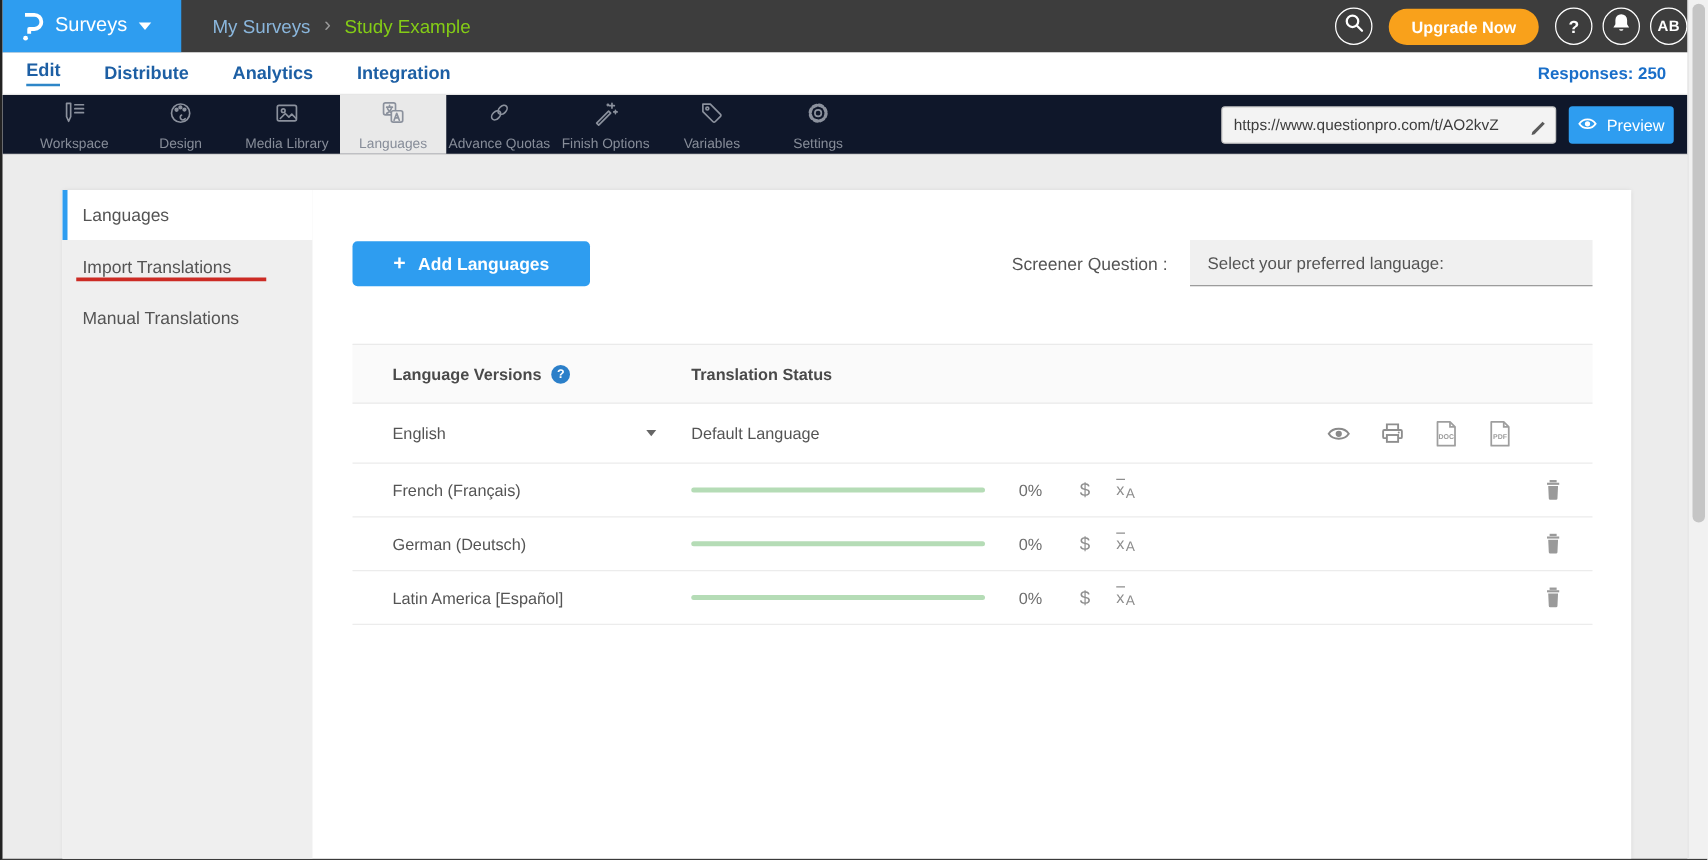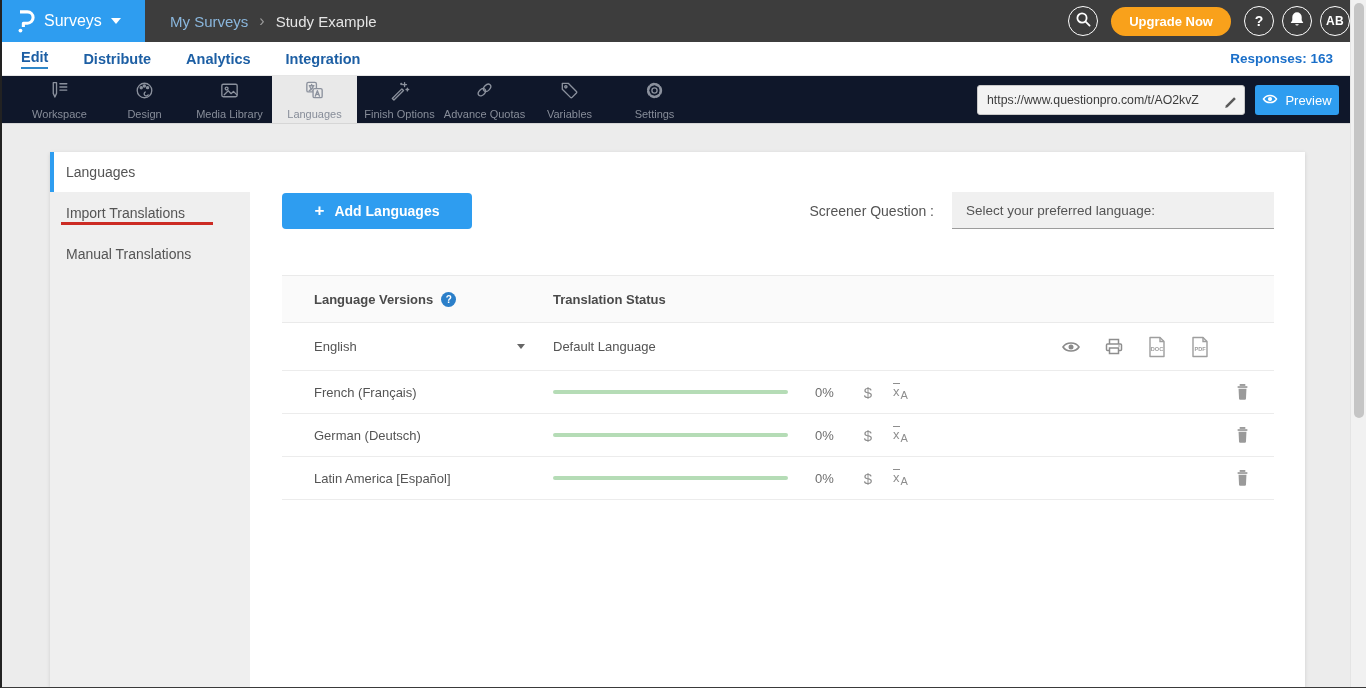--- a/index.html
+++ b/index.html
@@ -11,21 +11,21 @@
   .topbar { position:absolute; left:0; top:0; right:3px; height:42px; background:#3d3d3d; }
   .brand { position:absolute; left:0; top:0; width:143px; height:42px; background:#2e9df0;
            display:flex; align-items:center; padding-left:13px; cursor:pointer; }
   .brand .logo { margin-right:9px; display:flex; }
   .brand .plabel { color:#fff; font-size:16px; }
   .caret-down-w { width:0; height:0; border-left:5px solid transparent; border-right:5px solid transparent;
                   border-top:6px solid #fff; margin-left:9px; }
   .crumbs { position:absolute; left:168px; top:0; height:42px; display:flex; align-items:center; gap:11px; font-size:15px; }
   .crumb-parent { color:#8ab6dc; cursor:pointer; }
   .crumb-sep { color:#9a9a9a; font-size:16px; }
-  .crumb-current { color:#e5e5e5; }
+  .crumb-current { color:#84cc16; }
   .top-actions { position:absolute; right:13px; top:0; height:42px; display:flex; align-items:center; gap:8px; }
   .circle-btn { width:30px; height:30px; border:1.6px solid #fff; border-radius:50%; display:flex;
                 align-items:center; justify-content:center; color:#fff; cursor:pointer; flex-shrink:0; }
   .circle-btn .qmark { font-size:14px; font-weight:bold; }
   .circle-btn .avtxt { font-size:12px; font-weight:bold; letter-spacing:.3px; }
   .upgrade-btn { height:29px; padding:0 18px; border-radius:15px; background:#f9a11b; color:#fff;
                  font-size:13px; font-weight:bold; display:flex; align-items:center; margin:0 5px; cursor:pointer; }
 
   
   .tabbar { position:absolute; left:0; top:42px; right:16px; height:34px; background:#fff;
@@ -146,21 +146,21 @@
         <span class="avtxt">AB</span>
       </div>
     </div>
   </header>
 
   <nav class="tabbar">
     <span class="tab active">Edit</span>
     <span class="tab">Distribute</span>
     <span class="tab">Analytics</span>
     <span class="tab">Integration</span>
-    <span class="responses">Responses: 163</span>
+    <span class="responses">Responses: 250</span>
   </nav>
 
   <div class="toolbar">
     <div class="tool">
       <span>
         <svg width="23" height="23" viewBox="0 0 24 24">
           <path d="M5.5 3.8 h3.4 v11.2 l-1.7 3.8 -1.7 -3.8 z"></path>
           <line x1="12.4" y1="5" x2="19.6" y2="5"></line>
             <line x1="12.4" y1="8.3" x2="19.6" y2="8.3"></line>
             <line x1="12.4" y1="11.6" x2="19.6" y2="11.6"></line>
@@ -197,36 +197,36 @@
           <path d="M6.6 7 h4.8 M9 5.6 v1.4 M10.8 7 c-.4 2.6 -1.9 4.2 -4.2 5.2 M7.3 8.3 c.9 2 2.3 3.2 4 3.8"></path>
           <rect x="10.5" y="10" width="9.5" height="9.5" rx="1.6" fill="#e9e9e9"></rect>
           <path d="M12.8 17.9 l2.2 -5.7 2.2 5.7 M13.6 16 h2.9"></path>
         </svg>
       </span>
       <span class="lbl">Languages</span>
     </div>
     <div class="tool">
       <span>
         <svg width="23" height="23" viewBox="0 0 24 24">
+          <ellipse cx="9.3" cy="13.8" rx="4.4" ry="3" transform="rotate(-45 9.3 13.8)"></ellipse>
+          <ellipse cx="14.7" cy="9.2" rx="4.4" ry="3" transform="rotate(-45 14.7 9.2)"></ellipse>
+        </svg>
+      </span>
+      <span class="lbl">Advance Quotas</span>
+    </div>
+    <div class="tool">
+      <span>
+        <svg width="23" height="23" viewBox="0 0 24 24">
           <path d="M4.5 20.3 l10 -10 1.7 1.7 -10 10 z"></path>
           <path d="M17.3 3.8 v4 M15.3 5.8 h4"></path>
           <path d="M20.2 9.6 v2.8 M18.8 11 h2.8"></path>
           <circle cx="13.9" cy="5.2" r=".5" fill="#8b919d"></circle>
         </svg>
       </span>
       <span class="lbl">Finish Options</span>
-    </div>
-    <div class="tool">
-      <span>
-        <svg width="23" height="23" viewBox="0 0 24 24">
-          <ellipse cx="9.3" cy="13.8" rx="4.4" ry="3" transform="rotate(-45 9.3 13.8)"></ellipse>
-          <ellipse cx="14.7" cy="9.2" rx="4.4" ry="3" transform="rotate(-45 14.7 9.2)"></ellipse>
-        </svg>
-      </span>
-      <span class="lbl">Advance Quotas</span>
     </div>
     <div class="tool">
       <span>
         <svg width="23" height="23" viewBox="0 0 24 24">
           <path d="M4.5 4.5 h6.2 l8.5 8.5 a1.2 1.2 0 0 1 0 1.7 l-4.5 4.5 a1.2 1.2 0 0 1 -1.7 0 L4.5 10.7 z"></path>
           <circle cx="8.2" cy="8.2" r="1.2"></circle>
         </svg>
       </span>
       <span class="lbl">Variables</span>
     </div>

